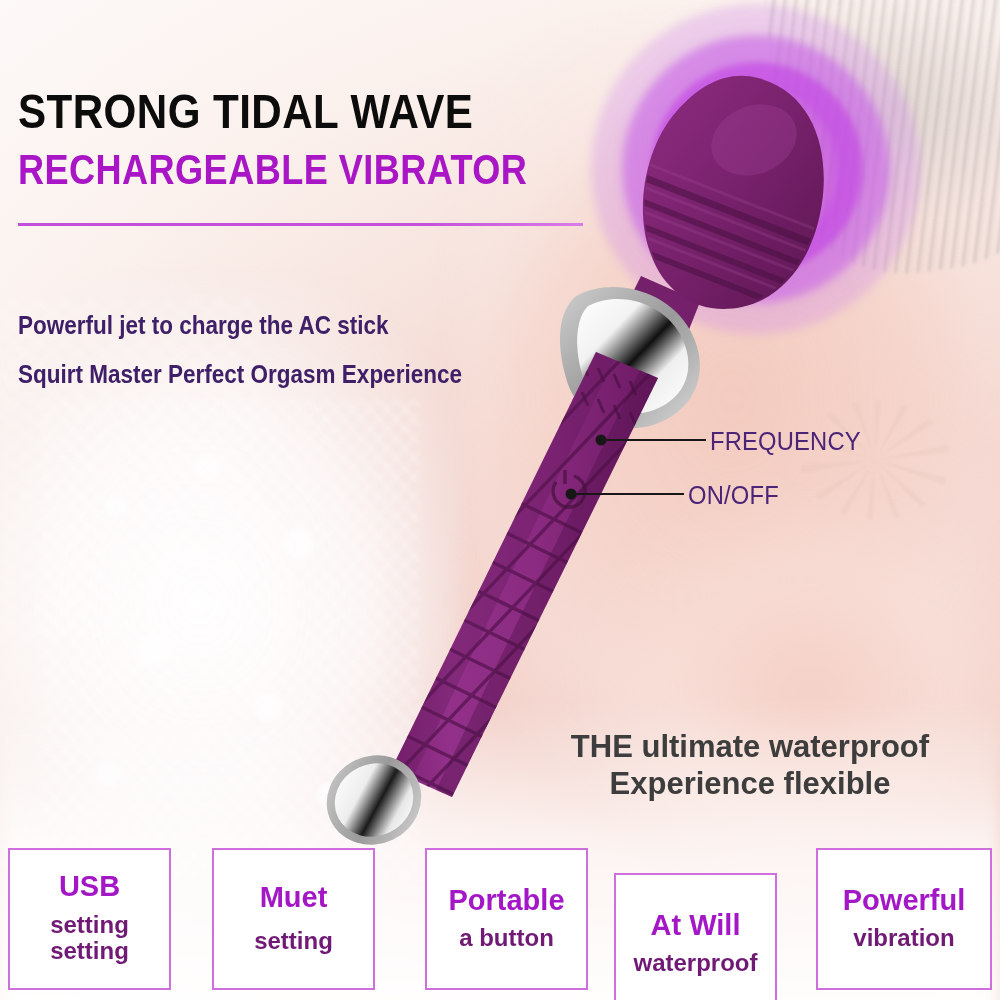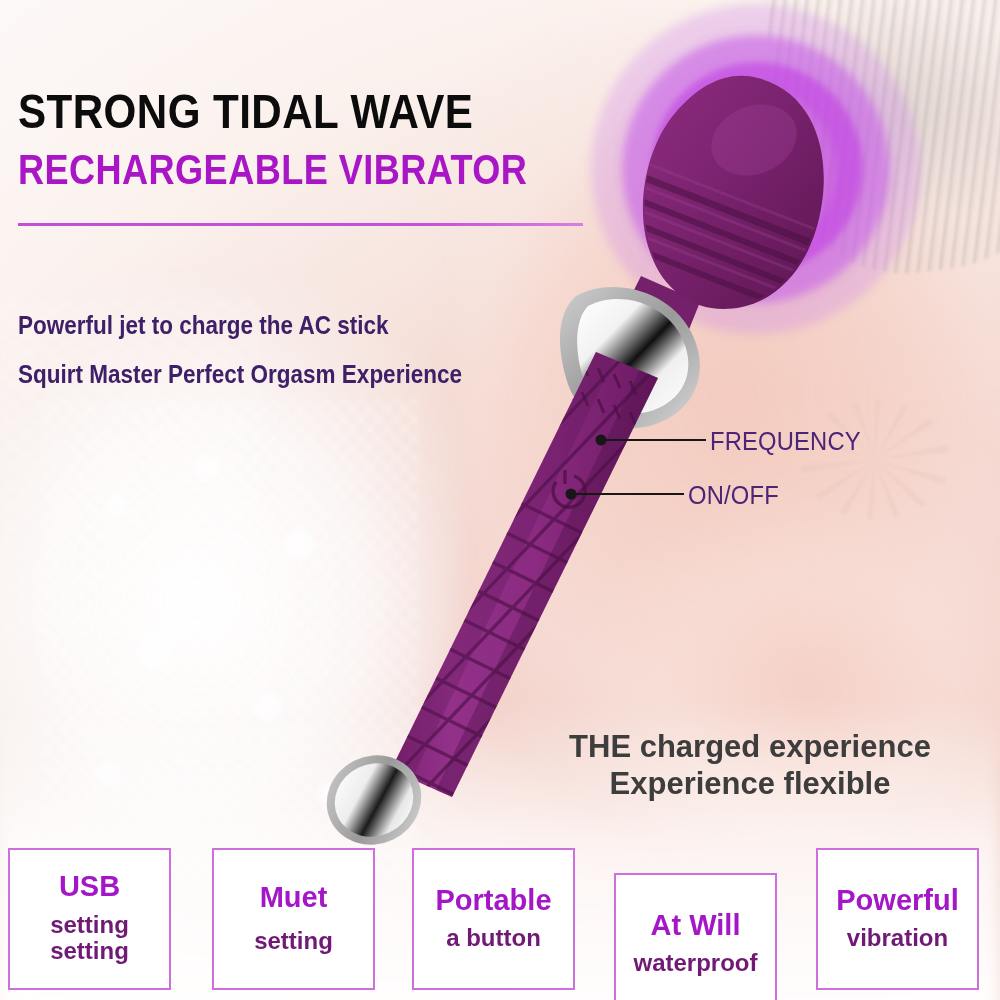--- a/index.html
+++ b/index.html
@@ -386,56 +386,56 @@
   <div class="hl" id="headline2">RECHARGEABLE VIBRATOR</div>
   <div id="divider"></div>
 
   <div class="sub" id="sub1">Powerful jet to charge the AC stick</div>
   <div class="sub" id="sub2">Squirt Master Perfect Orgasm Experience</div>
 
   <div class="callout-label" id="label-frequency">FREQUENCY</div>
   <div class="callout-label" id="label-onoff">ON/OFF</div>
 
   <div id="tagline">
-    <div>THE charged experience</div>
+    <div>THE ultimate waterproof</div>
     <div>Experience flexible</div>
   </div>
 
   <div id="features">
 
     <div class="feature-box" style="left:8px;">
       <div class="feature-title">USB</div>
       <div class="feature-sub">
         <div>setting</div>
         <div>setting</div>
       </div>
     </div>
 
     <div class="feature-box" style="left:212px;gap:6px;">
       <div class="feature-title">Muet</div>
       <div class="feature-sub">
         <div>setting</div>
       </div>
     </div>
 
-    <div class="feature-box" style="left:412px;">
+    <div class="feature-box" style="left:425px;">
       <div class="feature-title">Portable</div>
       <div class="feature-sub">
         <div>a button</div>
       </div>
     </div>
 
     <div class="feature-box" style="left:614px;margin-top:25px;">
       <div class="feature-title">At Will</div>
       <div class="feature-sub">
         <div>waterproof</div>
       </div>
     </div>
 
-    <div class="feature-box" style="left:816px;width:163px;">
+    <div class="feature-box" style="left:816px;width:176px;">
       <div class="feature-title">Powerful</div>
       <div class="feature-sub">
         <div>vibration</div>
       </div>
     </div>
 
   </div>
 </div>
 
 </body></html>

